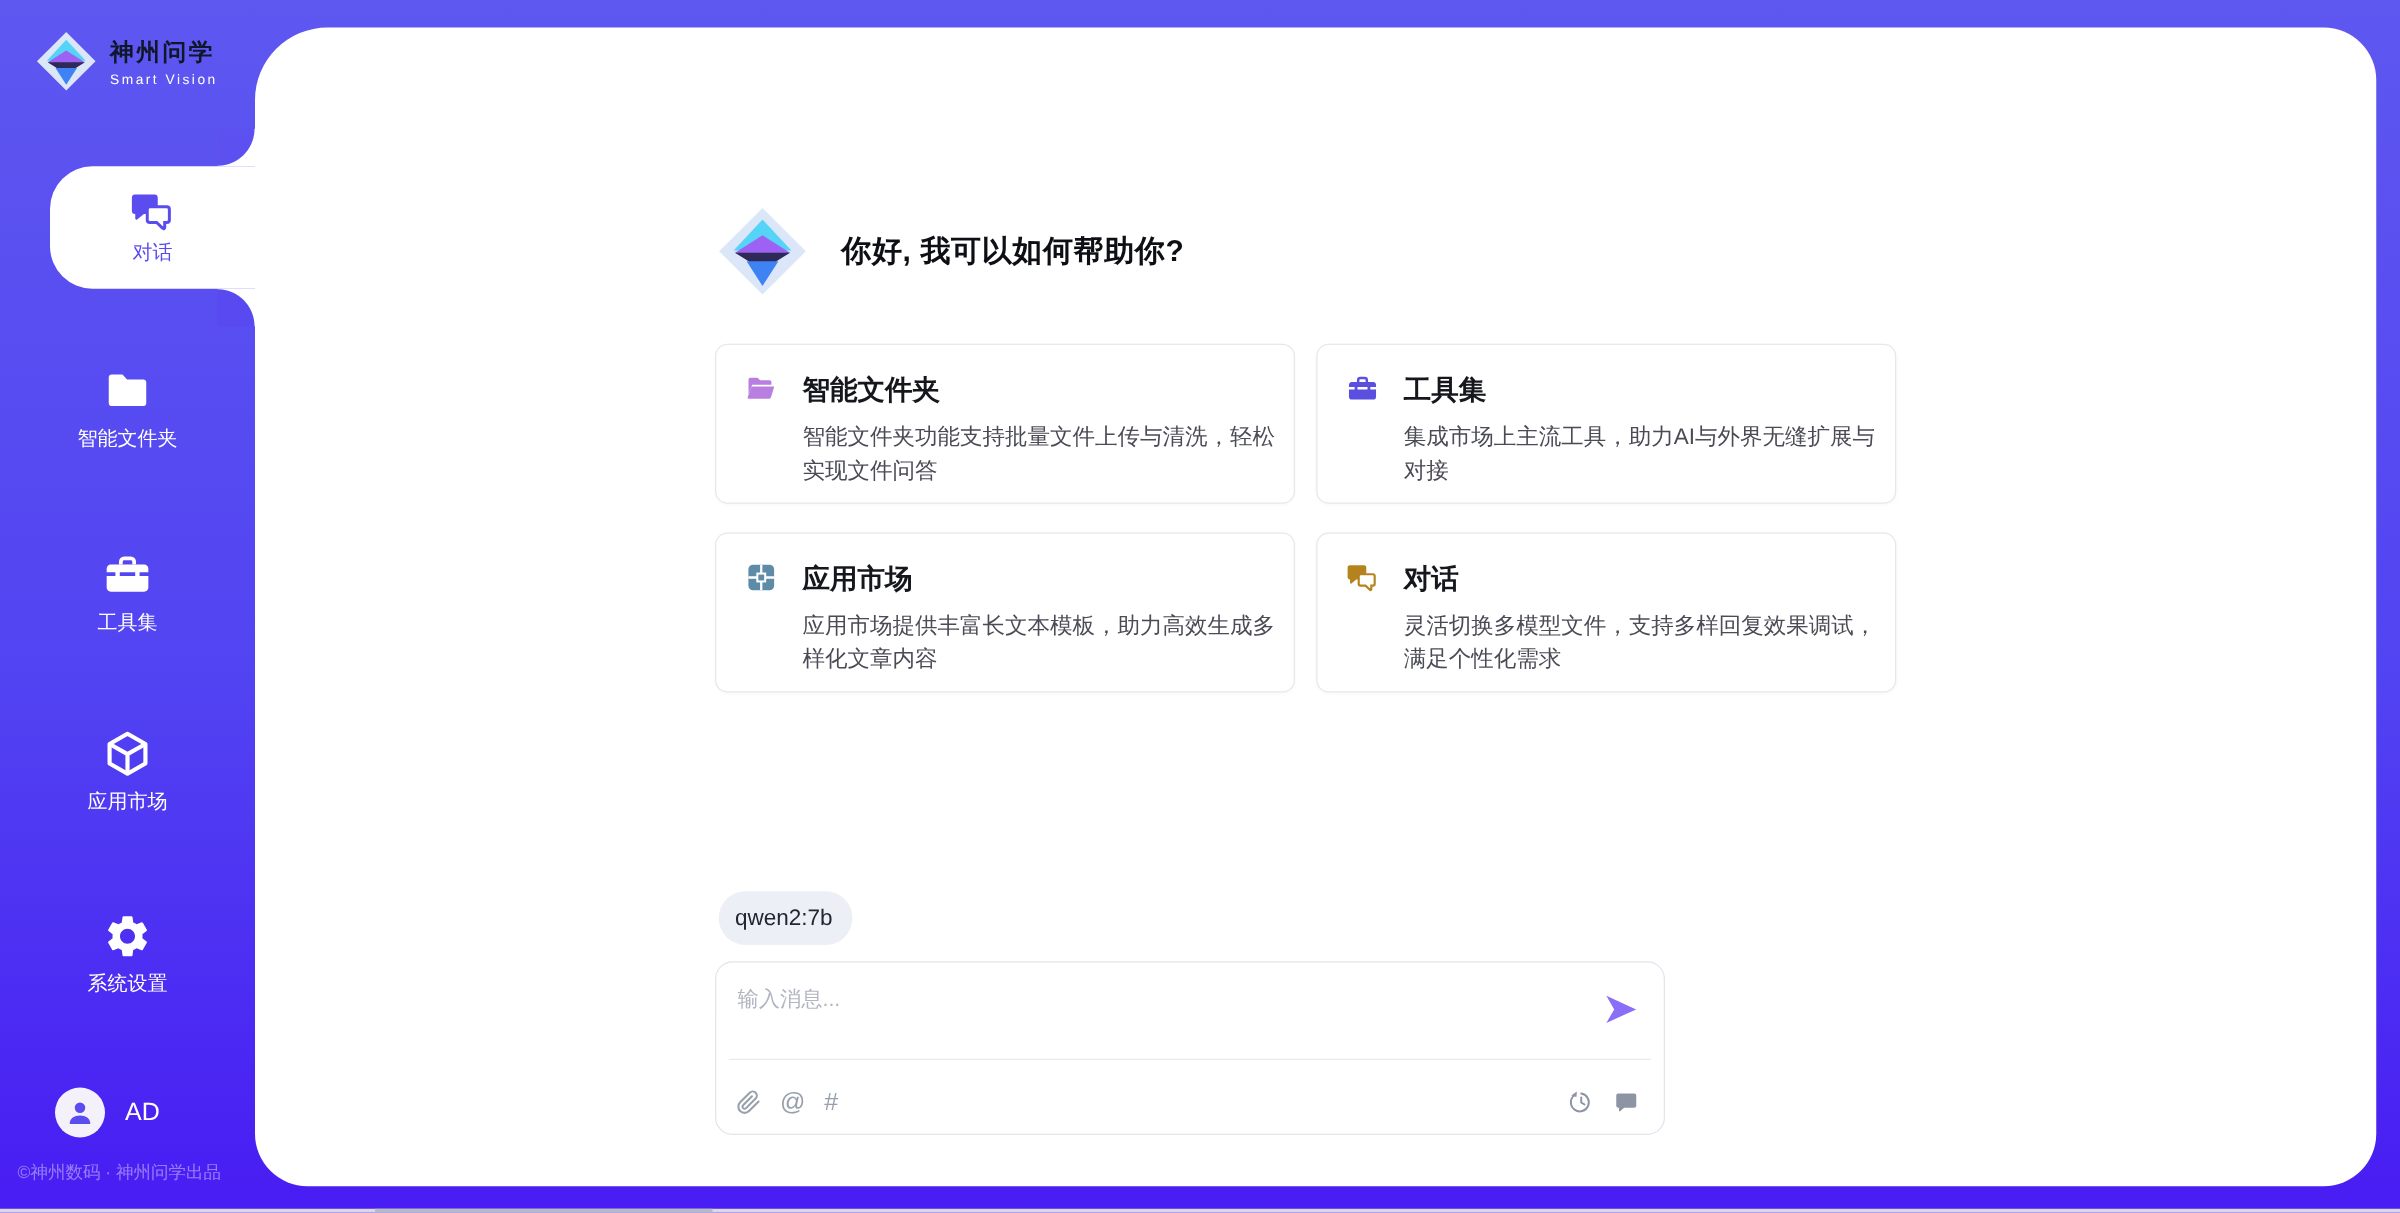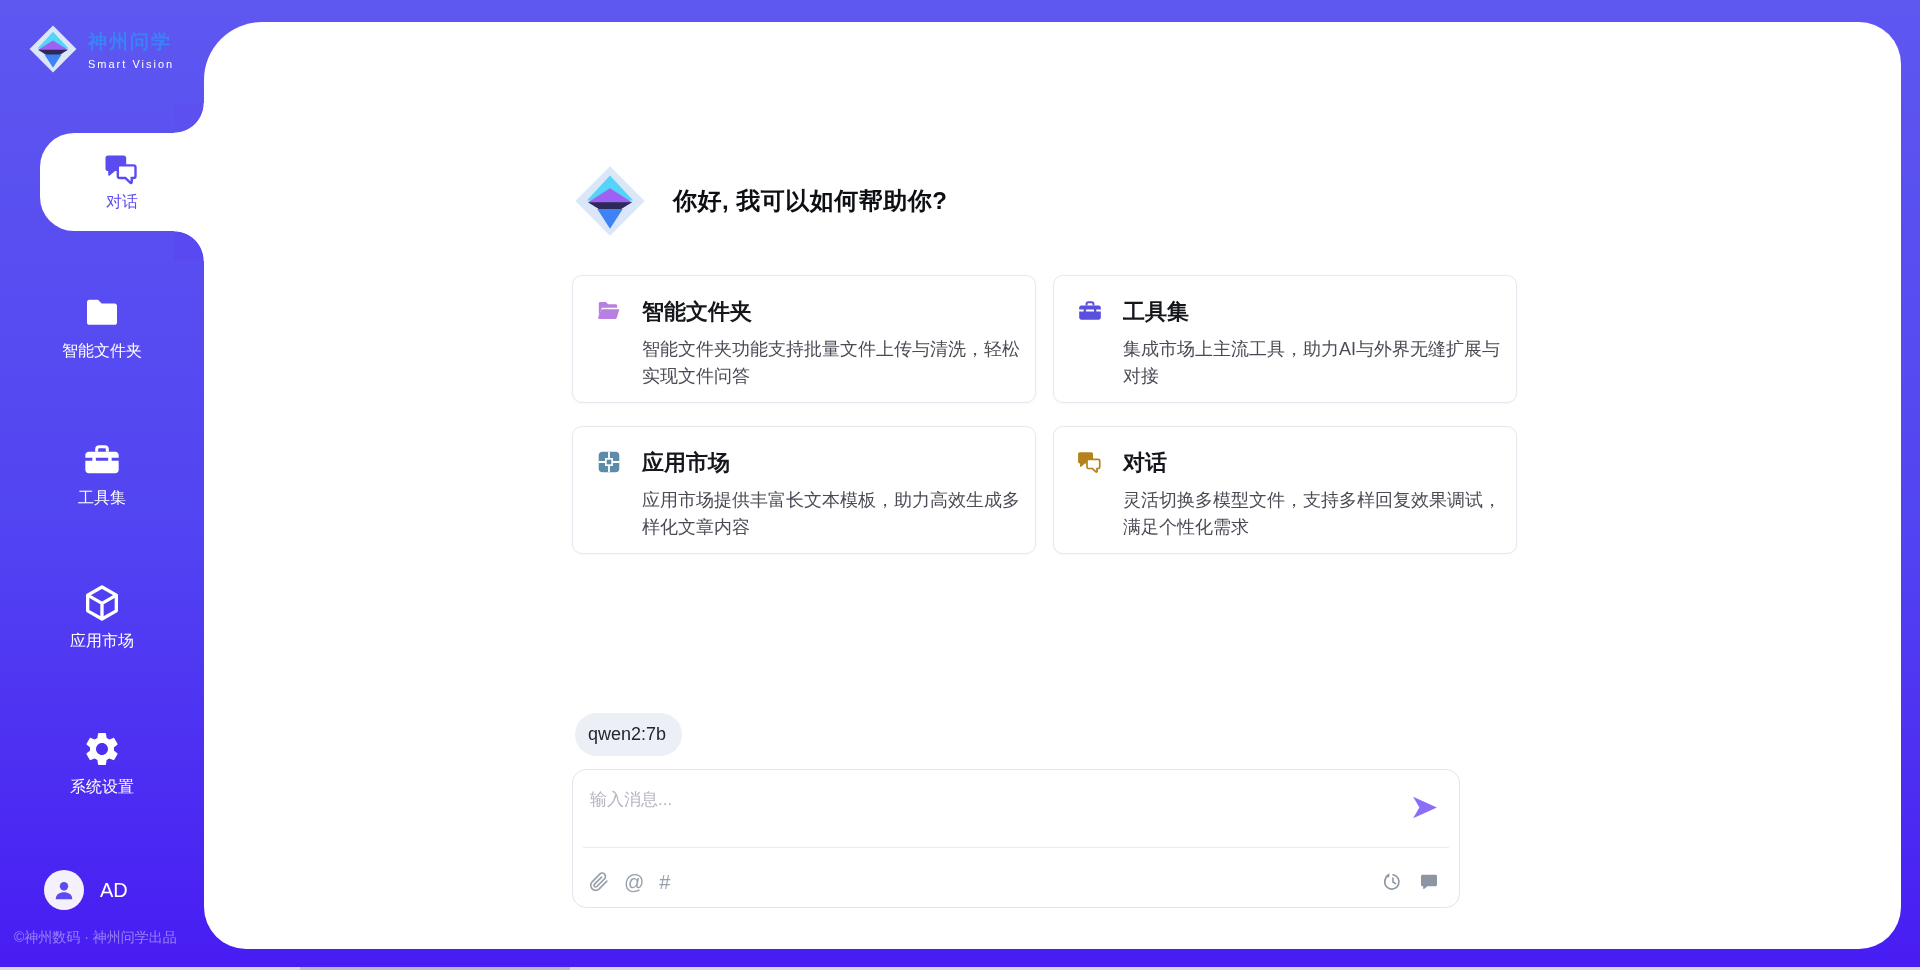--- a/index.html
+++ b/index.html
@@ -14,21 +14,21 @@
   .panel {
     position:absolute; left:204px; top:22px; width:1697px; height:927px;
     background:#ffffff; border-radius:58px 42px 42px 42px;
   }
 
   
   .sidebar { position:absolute; left:0; top:0; width:204px; height:970px; }
 
   .brand { position:absolute; left:28px; top:24px; display:flex; align-items:center; gap:10px; }
   .brand svg { width:50px; height:50px; }
-  .brand-name { color:#3b82f6; font-size:19px; font-weight:700; letter-spacing:2px; }
+  .brand-name { color:#0f172a; font-size:19px; font-weight:700; letter-spacing:2px; }
   .brand-sub  { color:#fff; font-size:11px; letter-spacing:2px; margin-top:3px; }
 
   .active-tab {
     position:absolute; left:40px; top:133px; width:164px; height:98px;
     background:#fff; border-radius:34px 0 0 34px;
     display:flex; flex-direction:column; align-items:center; justify-content:center; gap:5px;
     color:#5b4cf0; cursor:pointer;
   }
   .active-tab::before {
     content:""; position:absolute; right:0; top:-30px; width:30px; height:30px;
@@ -88,21 +88,21 @@
     position:absolute; left:371px; top:691px; height:43px;
     display:inline-flex; align-items:center; gap:11px;
     background:#edeff6; border-radius:22px; padding:0 16px 0 13px; cursor:pointer;flex-direction:column;
   }
   .model-pill .gem { width:27px; height:27px; }
   .model-name { font-size:18px; color:#23262f; }
   .model-pill .chev { width:16px; height:16px; }
 
   
   .composer {
-    position:absolute; left:368px; top:747px; width:888px; height:139px;
+    position:absolute; left:368px; top:747px; width:760px; height:139px;
     background:#fff; border:1px solid #e3e4ec; border-radius:14px;
   }
   .composer input {
     position:absolute; left:17px; top:15px; width:760px; height:30px;
     border:none; outline:none; font-size:17px; color:#30323c; background:transparent;
     font-family:"Liberation Sans","DejaVu Sans",sans-serif;
   }
   .composer input::placeholder { color:#b2b5c1; }
   .send-btn { position:absolute; right:21px; top:26px; width:26px; height:24px; border:none; background:transparent; cursor:pointer; }
   .composer-divider { position:absolute; left:10px; right:10px; top:77px; height:1px; background:#eaebf0; }

